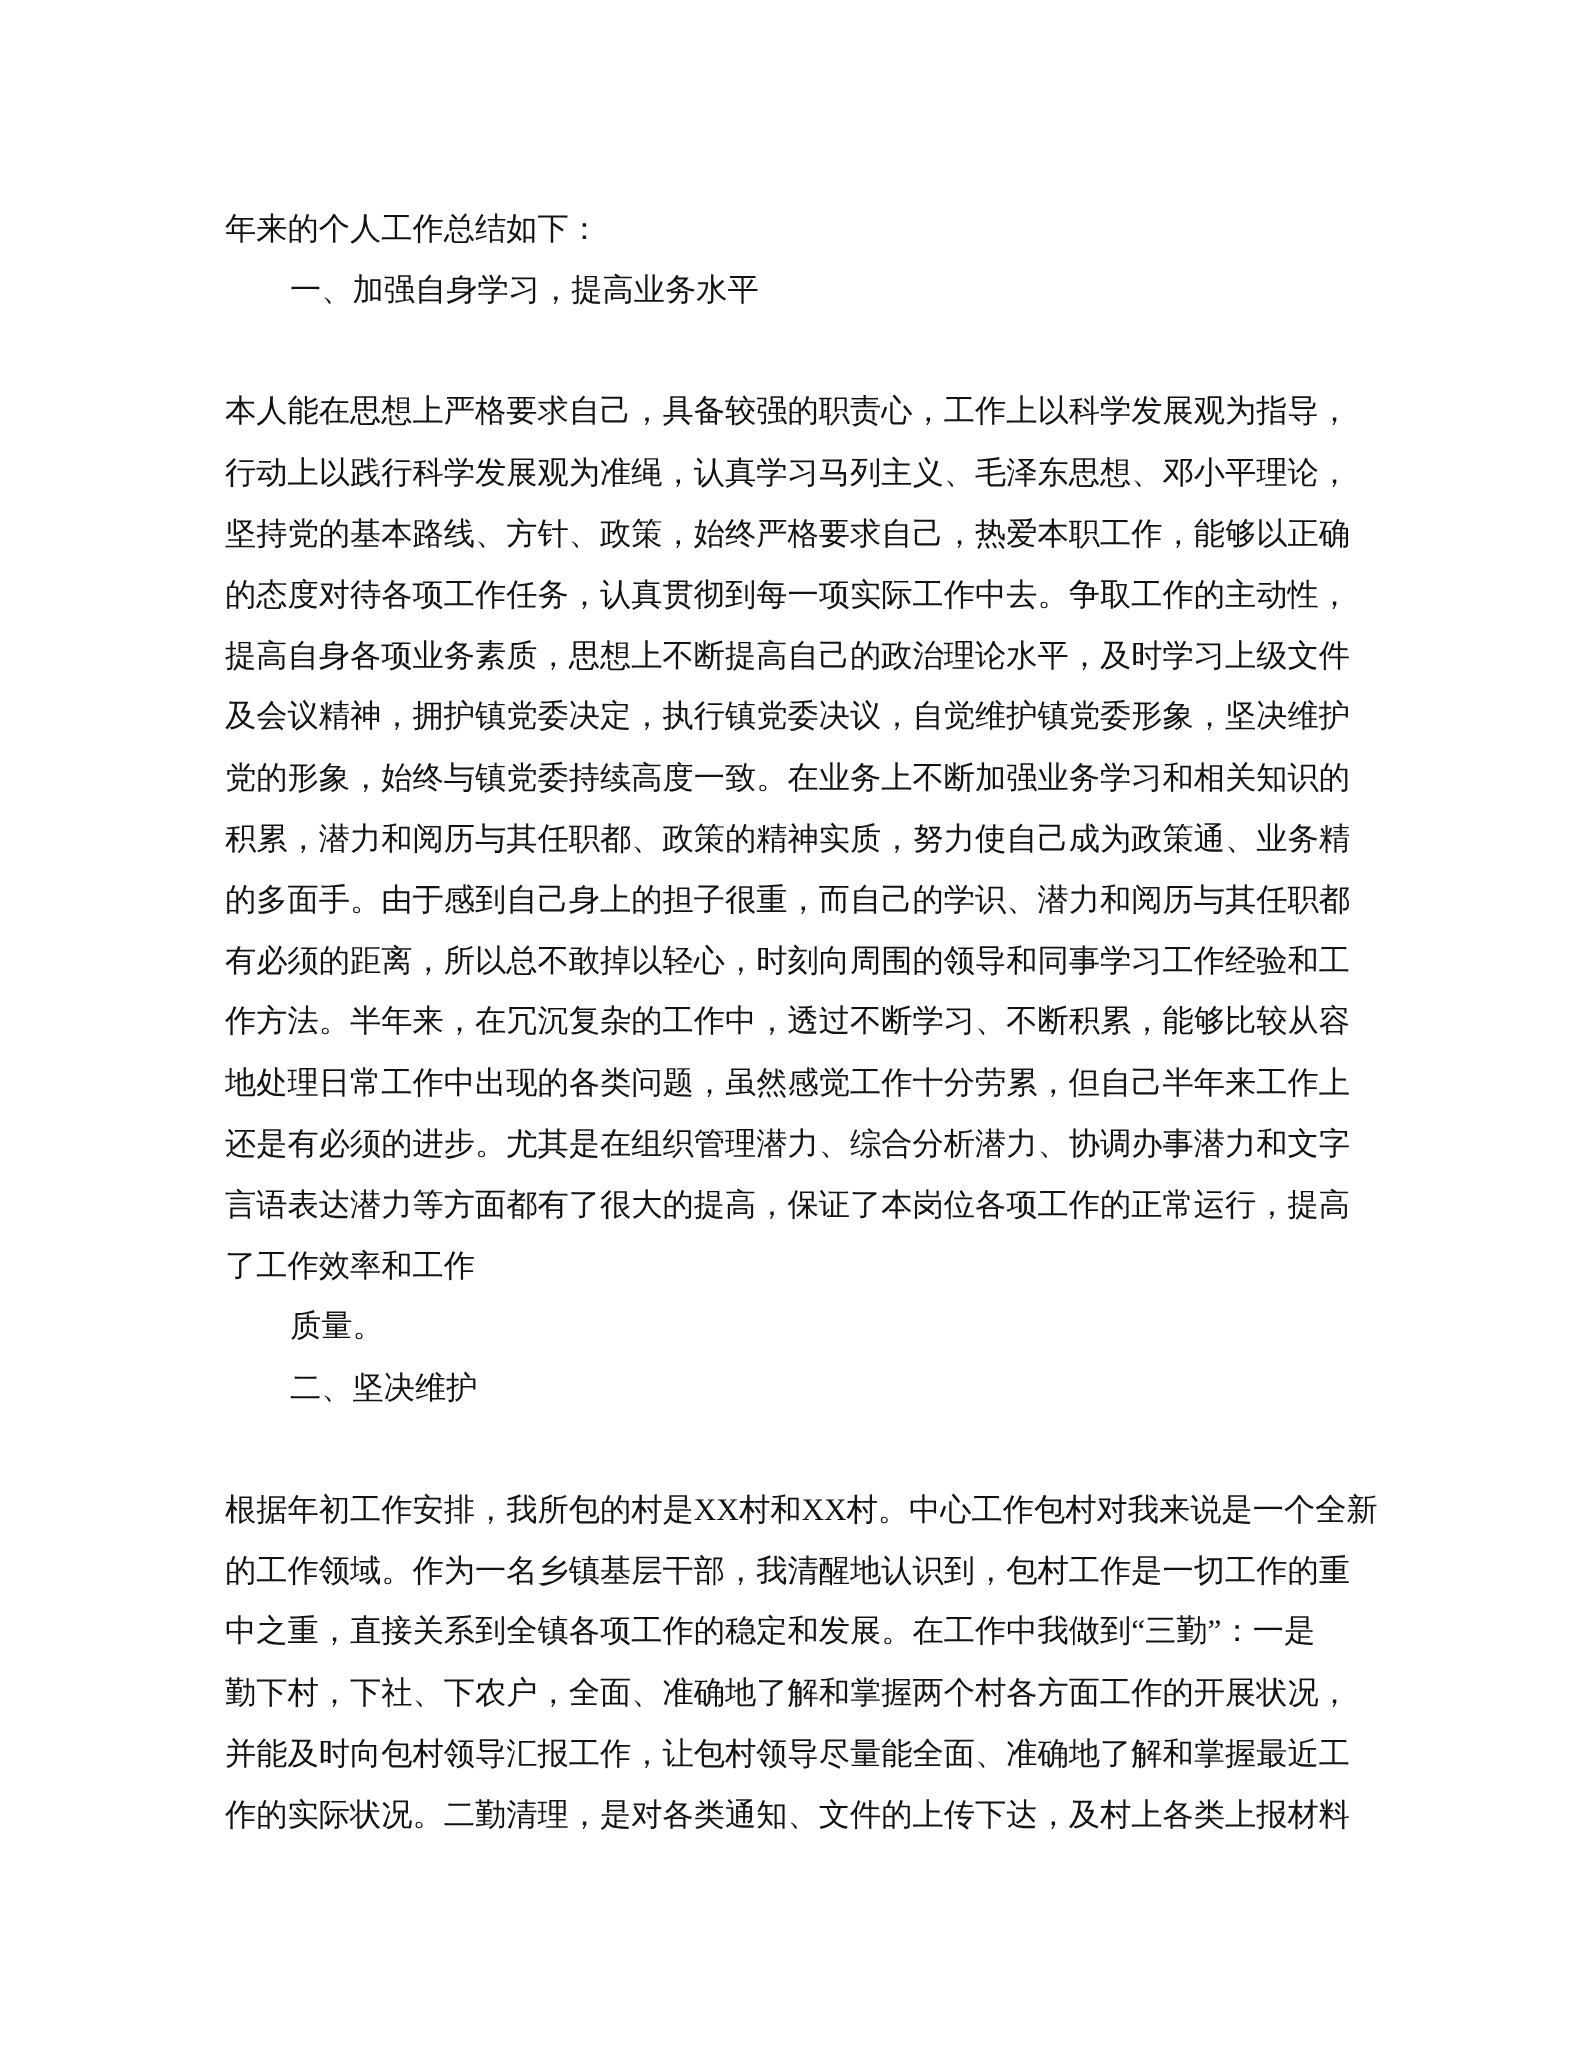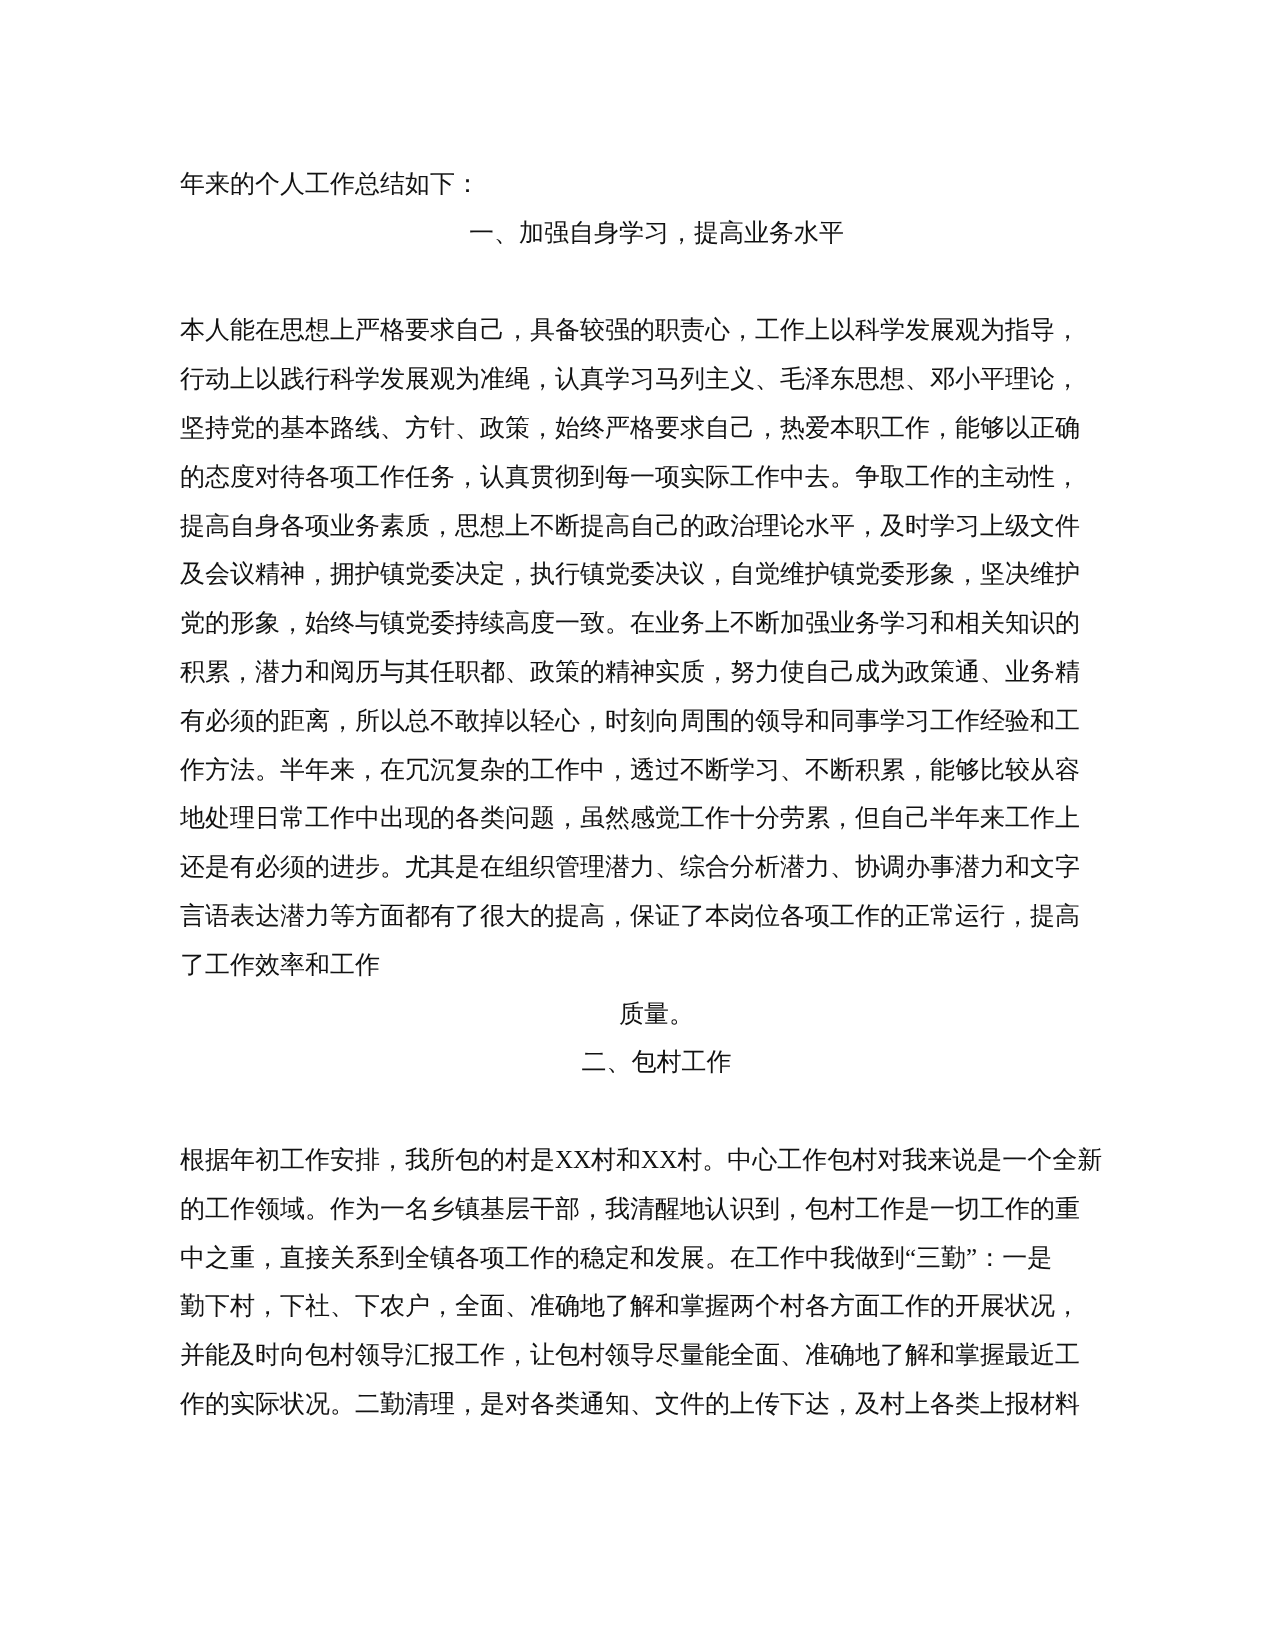--- a/index.html
+++ b/index.html
@@ -24,47 +24,47 @@
     height: 48.8px;
     line-height: 48.8px;
     font-size: 25px;
     color: #121212;
     font-family: Liberation Serif, serif;
     white-space: nowrap;
     letter-spacing: 0px;
   }
   .indent {
     padding-left: 52px;
-    text-align: center;
   }
 </style>
 </head>
 <body>
 
 <div class="page">
   <div class="text-body">
     <div class="line">年来的个人工作总结如下：</div>
     <div class="line indent">一、加强自身学习，提高业务水平</div>
     <div class="line"></div>
     <div class="line">本人能在思想上严格要求自己，具备较强的职责心，工作上以科学发展观为指导，</div>
     <div class="line">行动上以践行科学发展观为准绳，认真学习马列主义、毛泽东思想、邓小平理论，</div>
     <div class="line">坚持党的基本路线、方针、政策，始终严格要求自己，热爱本职工作，能够以正确</div>
     <div class="line">的态度对待各项工作任务，认真贯彻到每一项实际工作中去。争取工作的主动性，</div>
     <div class="line">提高自身各项业务素质，思想上不断提高自己的政治理论水平，及时学习上级文件</div>
     <div class="line">及会议精神，拥护镇党委决定，执行镇党委决议，自觉维护镇党委形象，坚决维护</div>
     <div class="line">党的形象，始终与镇党委持续高度一致。在业务上不断加强业务学习和相关知识的</div>
     <div class="line">积累，潜力和阅历与其任职都、政策的精神实质，努力使自己成为政策通、业务精</div>
+    <div class="line">的多面手。由于感到自己身上的担子很重，而自己的学识、潜力和阅历与其任职都</div>
     <div class="line">有必须的距离，所以总不敢掉以轻心，时刻向周围的领导和同事学习工作经验和工</div>
     <div class="line">作方法。半年来，在冗沉复杂的工作中，透过不断学习、不断积累，能够比较从容</div>
     <div class="line">地处理日常工作中出现的各类问题，虽然感觉工作十分劳累，但自己半年来工作上</div>
     <div class="line">还是有必须的进步。尤其是在组织管理潜力、综合分析潜力、协调办事潜力和文字</div>
     <div class="line">言语表达潜力等方面都有了很大的提高，保证了本岗位各项工作的正常运行，提高</div>
     <div class="line">了工作效率和工作</div>
     <div class="line indent">质量。</div>
-    <div class="line indent">二、包村工作</div>
+    <div class="line indent">二、坚决维护</div>
     <div class="line"></div>
     <div class="line">根据年初工作安排，我所包的村是XX村和XX村。中心工作包村对我来说是一个全新</div>
     <div class="line">的工作领域。作为一名乡镇基层干部，我清醒地认识到，包村工作是一切工作的重</div>
     <div class="line">中之重，直接关系到全镇各项工作的稳定和发展。在工作中我做到“三勤”：一是</div>
     <div class="line">勤下村，下社、下农户，全面、准确地了解和掌握两个村各方面工作的开展状况，</div>
     <div class="line">并能及时向包村领导汇报工作，让包村领导尽量能全面、准确地了解和掌握最近工</div>
     <div class="line">作的实际状况。二勤清理，是对各类通知、文件的上传下达，及村上各类上报材料</div>
   </div>
 </div>
 

